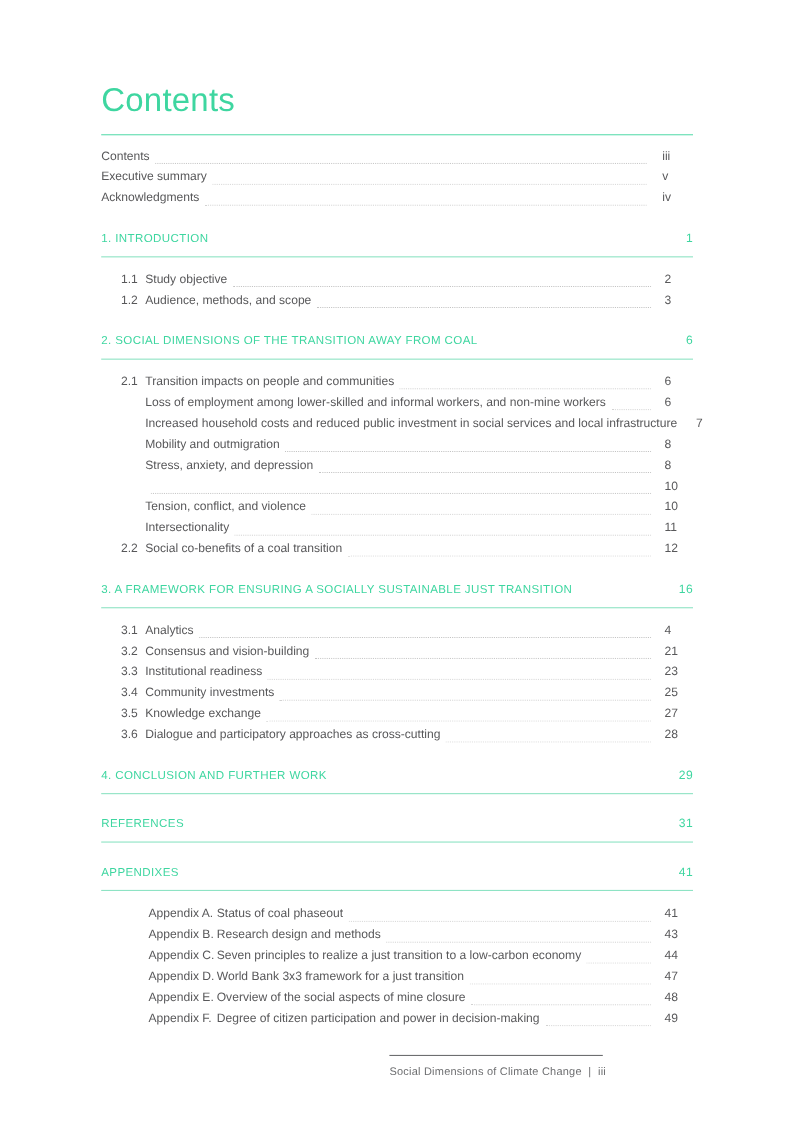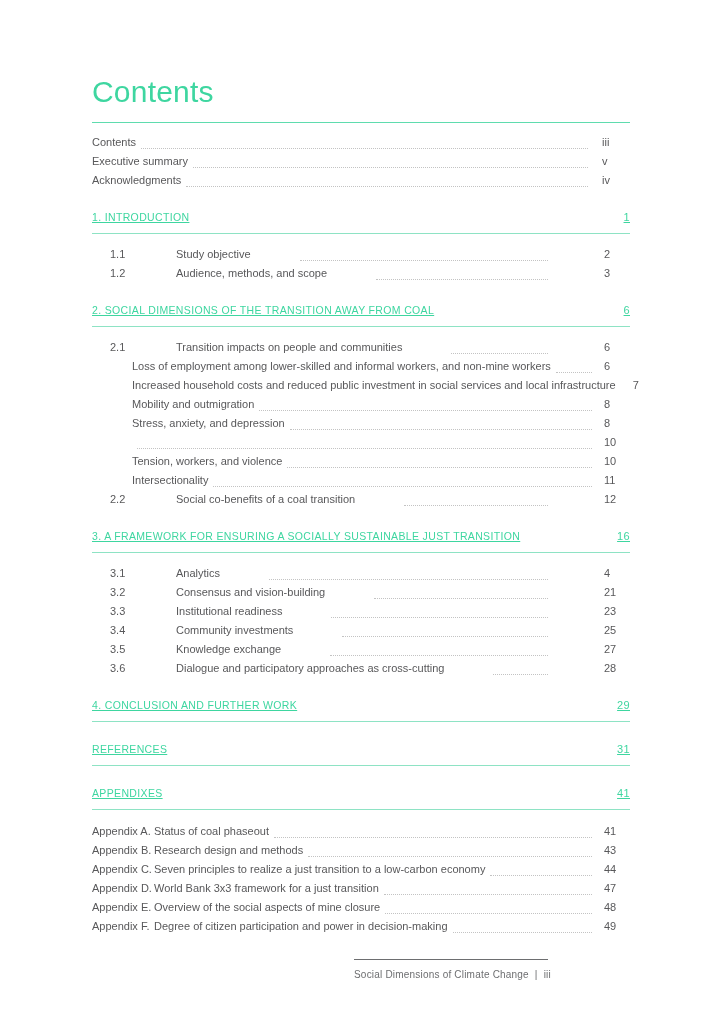--- a/index.html
+++ b/index.html
@@ -104,21 +104,20 @@
     margin-top: 19px;
   }
   .chapter-head {
     display: flex;
     align-items: flex-start;
     color: #3ed6a0;
     font-size: 10.5px;
     letter-spacing: 0.35px;
     line-height: 17px;
     white-space: nowrap;
-    text-decoration: underline;
   }
   .chapter-head .ch-title {
     flex: 1 1 auto;
   }
   .chapter-head .ch-pg {
     flex: 0 0 auto;
     width: 30px;
     text-align: right;
     font-size: 11px;
   }
@@ -127,21 +126,20 @@
     background: #8ee3c4;
     margin: 7px 0 0 0;
   }
   .chapter-entries {
     margin-top: 11px;
   }
 
   
   .lvl1 {
     padding-left: 18px;
-    gap: 44px;
   }
   .lvl1 .num {
     width: 22px;
     flex: 0 0 22px;
   }
   .lvl1 .pg,
   .lvl2 .pg {
     width: 26px;
     margin-left: 8px;
   }
@@ -151,20 +149,21 @@
     padding-left: 40px;
   }
 
   
   .appendix-list {
     margin-top: 12px;
   }
   .appendix-list .toc-row .num {
     flex: 0 0 62px;
     width: 62px;
+    margin-left: 43px;
   }
   .appendix-list .pg {
     width: 26px;
     margin-left: 8px;
   }
 
   
   .footer {
     position: absolute;
     right: 94px;
@@ -266,21 +265,21 @@
             <div class="toc-row lvl2">
               <span class="label">Stress, anxiety, and depression</span>
               <span class="leader"></span>
               <span class="pg">8</span>
             </div>
             <div class="toc-row lvl2">
               <span class="leader"></span>
               <span class="pg">10</span>
             </div>
             <div class="toc-row lvl2">
-              <span class="label">Tension, workers, and violence</span>
+              <span class="label">Tension, conflict, and violence</span>
               <span class="leader"></span>
               <span class="pg">10</span>
             </div>
             <div class="toc-row lvl2">
               <span class="label">Intersectionality</span>
               <span class="leader"></span>
               <span class="pg">11</span>
             </div>
             <div class="toc-row lvl1">
               <span class="num">2.2</span>

